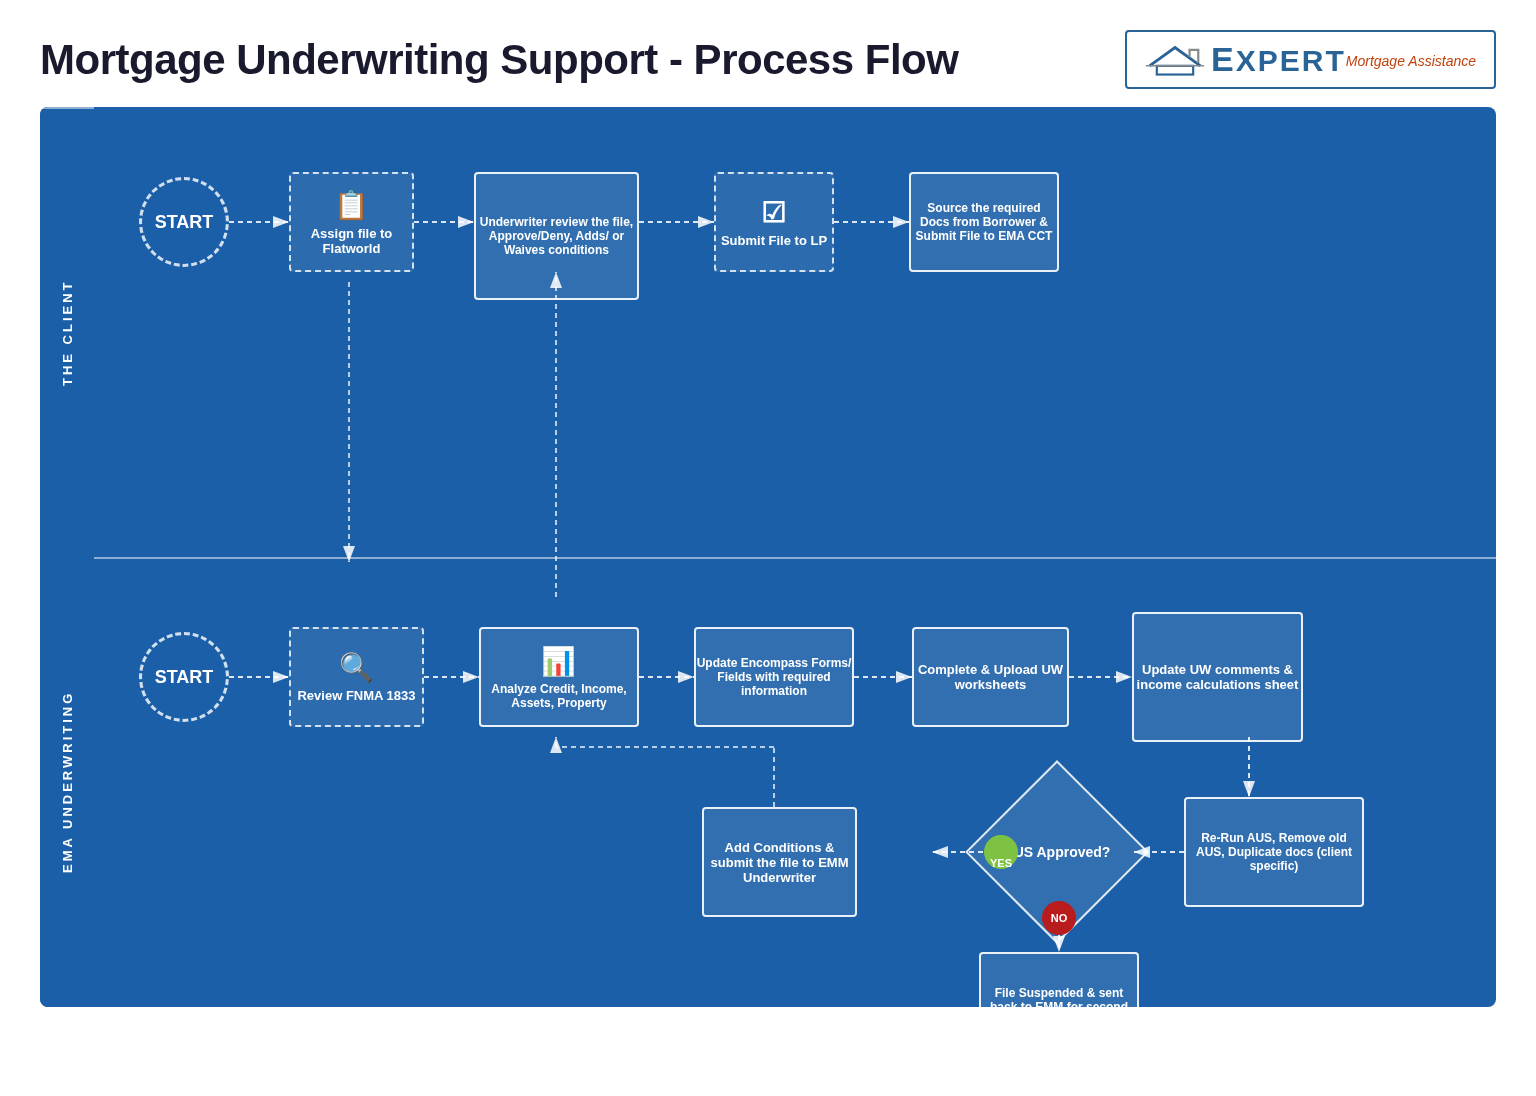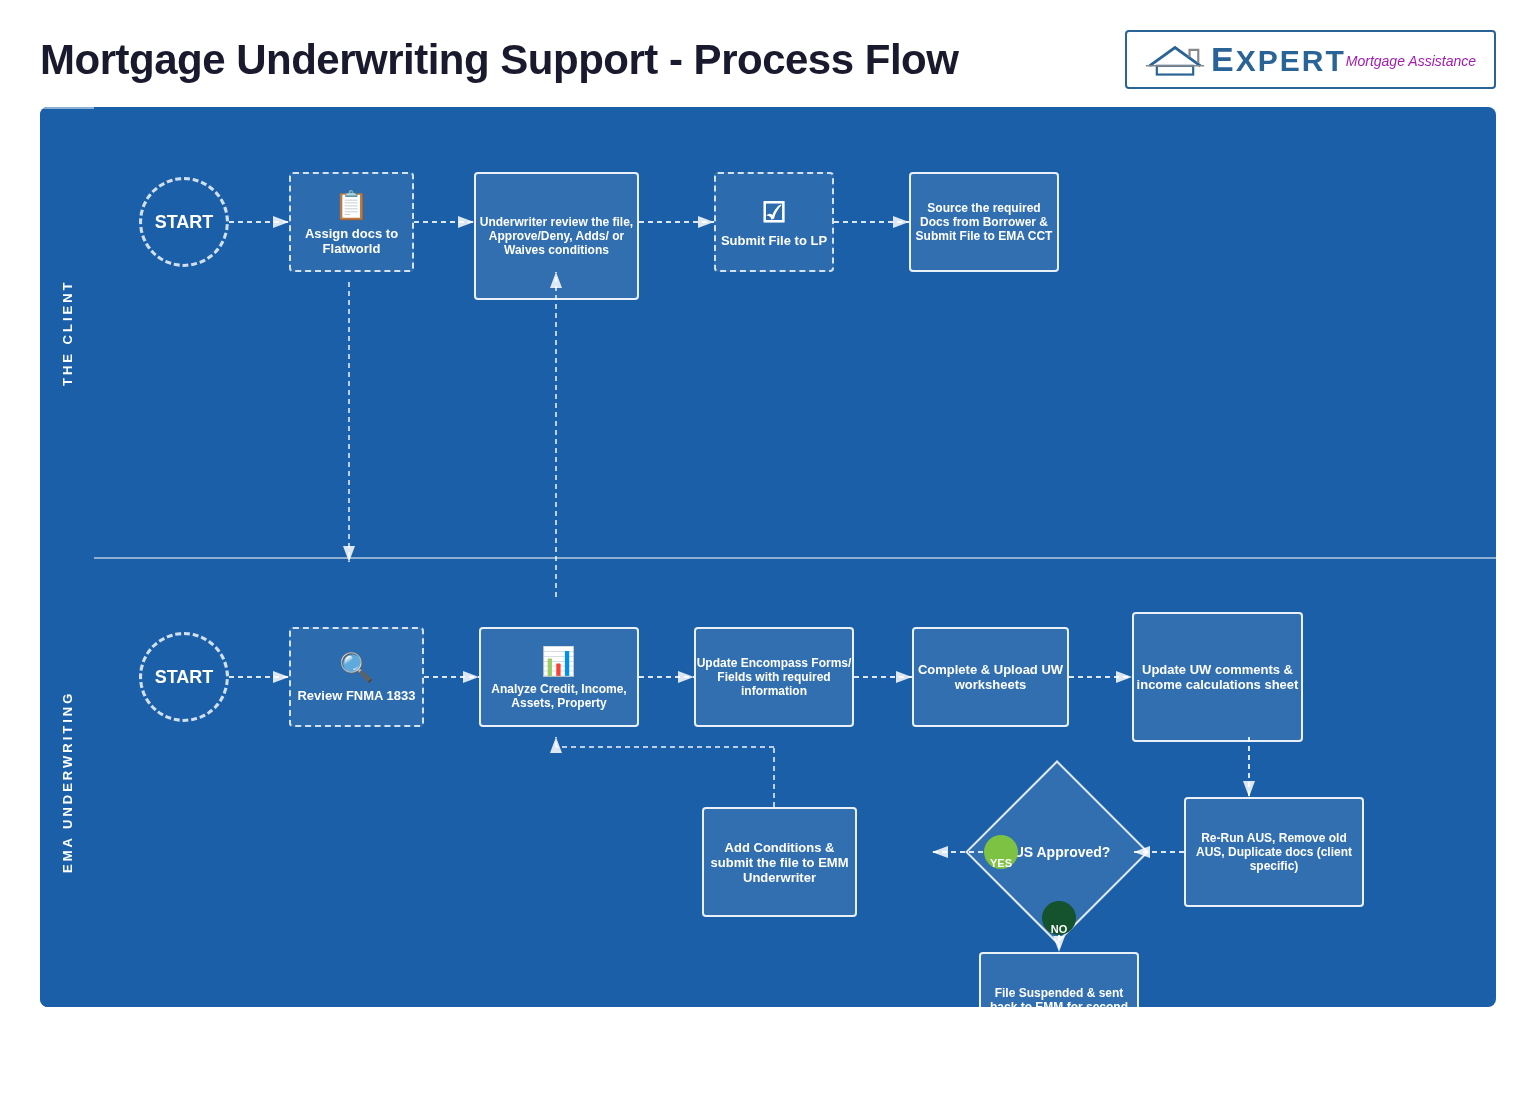--- a/index.html
+++ b/index.html
@@ -54,21 +54,21 @@
       font-weight: 900;
       color: #2a6496;
       letter-spacing: 2px;
       text-transform: uppercase;
     }
     .logo-expert-text .e-cap {
       font-size: 34px;
     }
     .logo-sub {
       font-size: 14px;
-      color: #a21caf;
+      color: #c2410c;
       font-style: italic;
       margin-top: 2px;
     }
 
     
     .diagram-area {
       background: #1a5fa8;
       border-radius: 8px;
       width: 100%;
       height: 900px;
@@ -187,26 +187,26 @@
       font-weight: 900;
       display: flex;
       align-items: flex-end;
       justify-content: center;
     }
     .badge-no {
       position: absolute;
       width: 34px;
       height: 34px;
       border-radius: 50%;
-      background: #14532d;
+      background: #b91c1c;
       color: #fff;
       font-size: 11px;
       font-weight: 900;
       display: flex;
-      align-items: flex-end;
+      align-items: center;
       justify-content: center;
     }
 
     
     .arrows-svg {
       position: absolute;
       top: 0; left: 0;
       width: 100%;
       height: 100%;
       pointer-events: none;
@@ -297,21 +297,21 @@
         <line x1="462" y1="640" x2="462" y2="630" stroke="rgba(255,255,255,0.7)" stroke-width="2" stroke-dasharray="5,4" marker-end="url(#arrowhead)"></line>
       </svg>
 
       <div class="node node-circle" style="left:45px; top:70px;">
         <span>START</span>
       </div>
 
       <div class="node node-rect" style="left:195px; top:65px; width:125px; height:100px;">
         <div>
           <span class="node-icon">📋</span>
-          <span>Assign docs to Flatworld</span>
+          <span>Assign file to Flatworld</span>
         </div>
       </div>
 
       <div class="node node-rect-solid" style="left:380px; top:65px; width:165px; height:128px; font-size:12px;">
         <span>Underwriter review the file, Approve/Deny, Adds/ or Waives conditions</span>
       </div>
 
       <div class="node node-rect" style="left:620px; top:65px; width:120px; height:100px;">
         <div>
           <span class="node-icon">☑</span>

